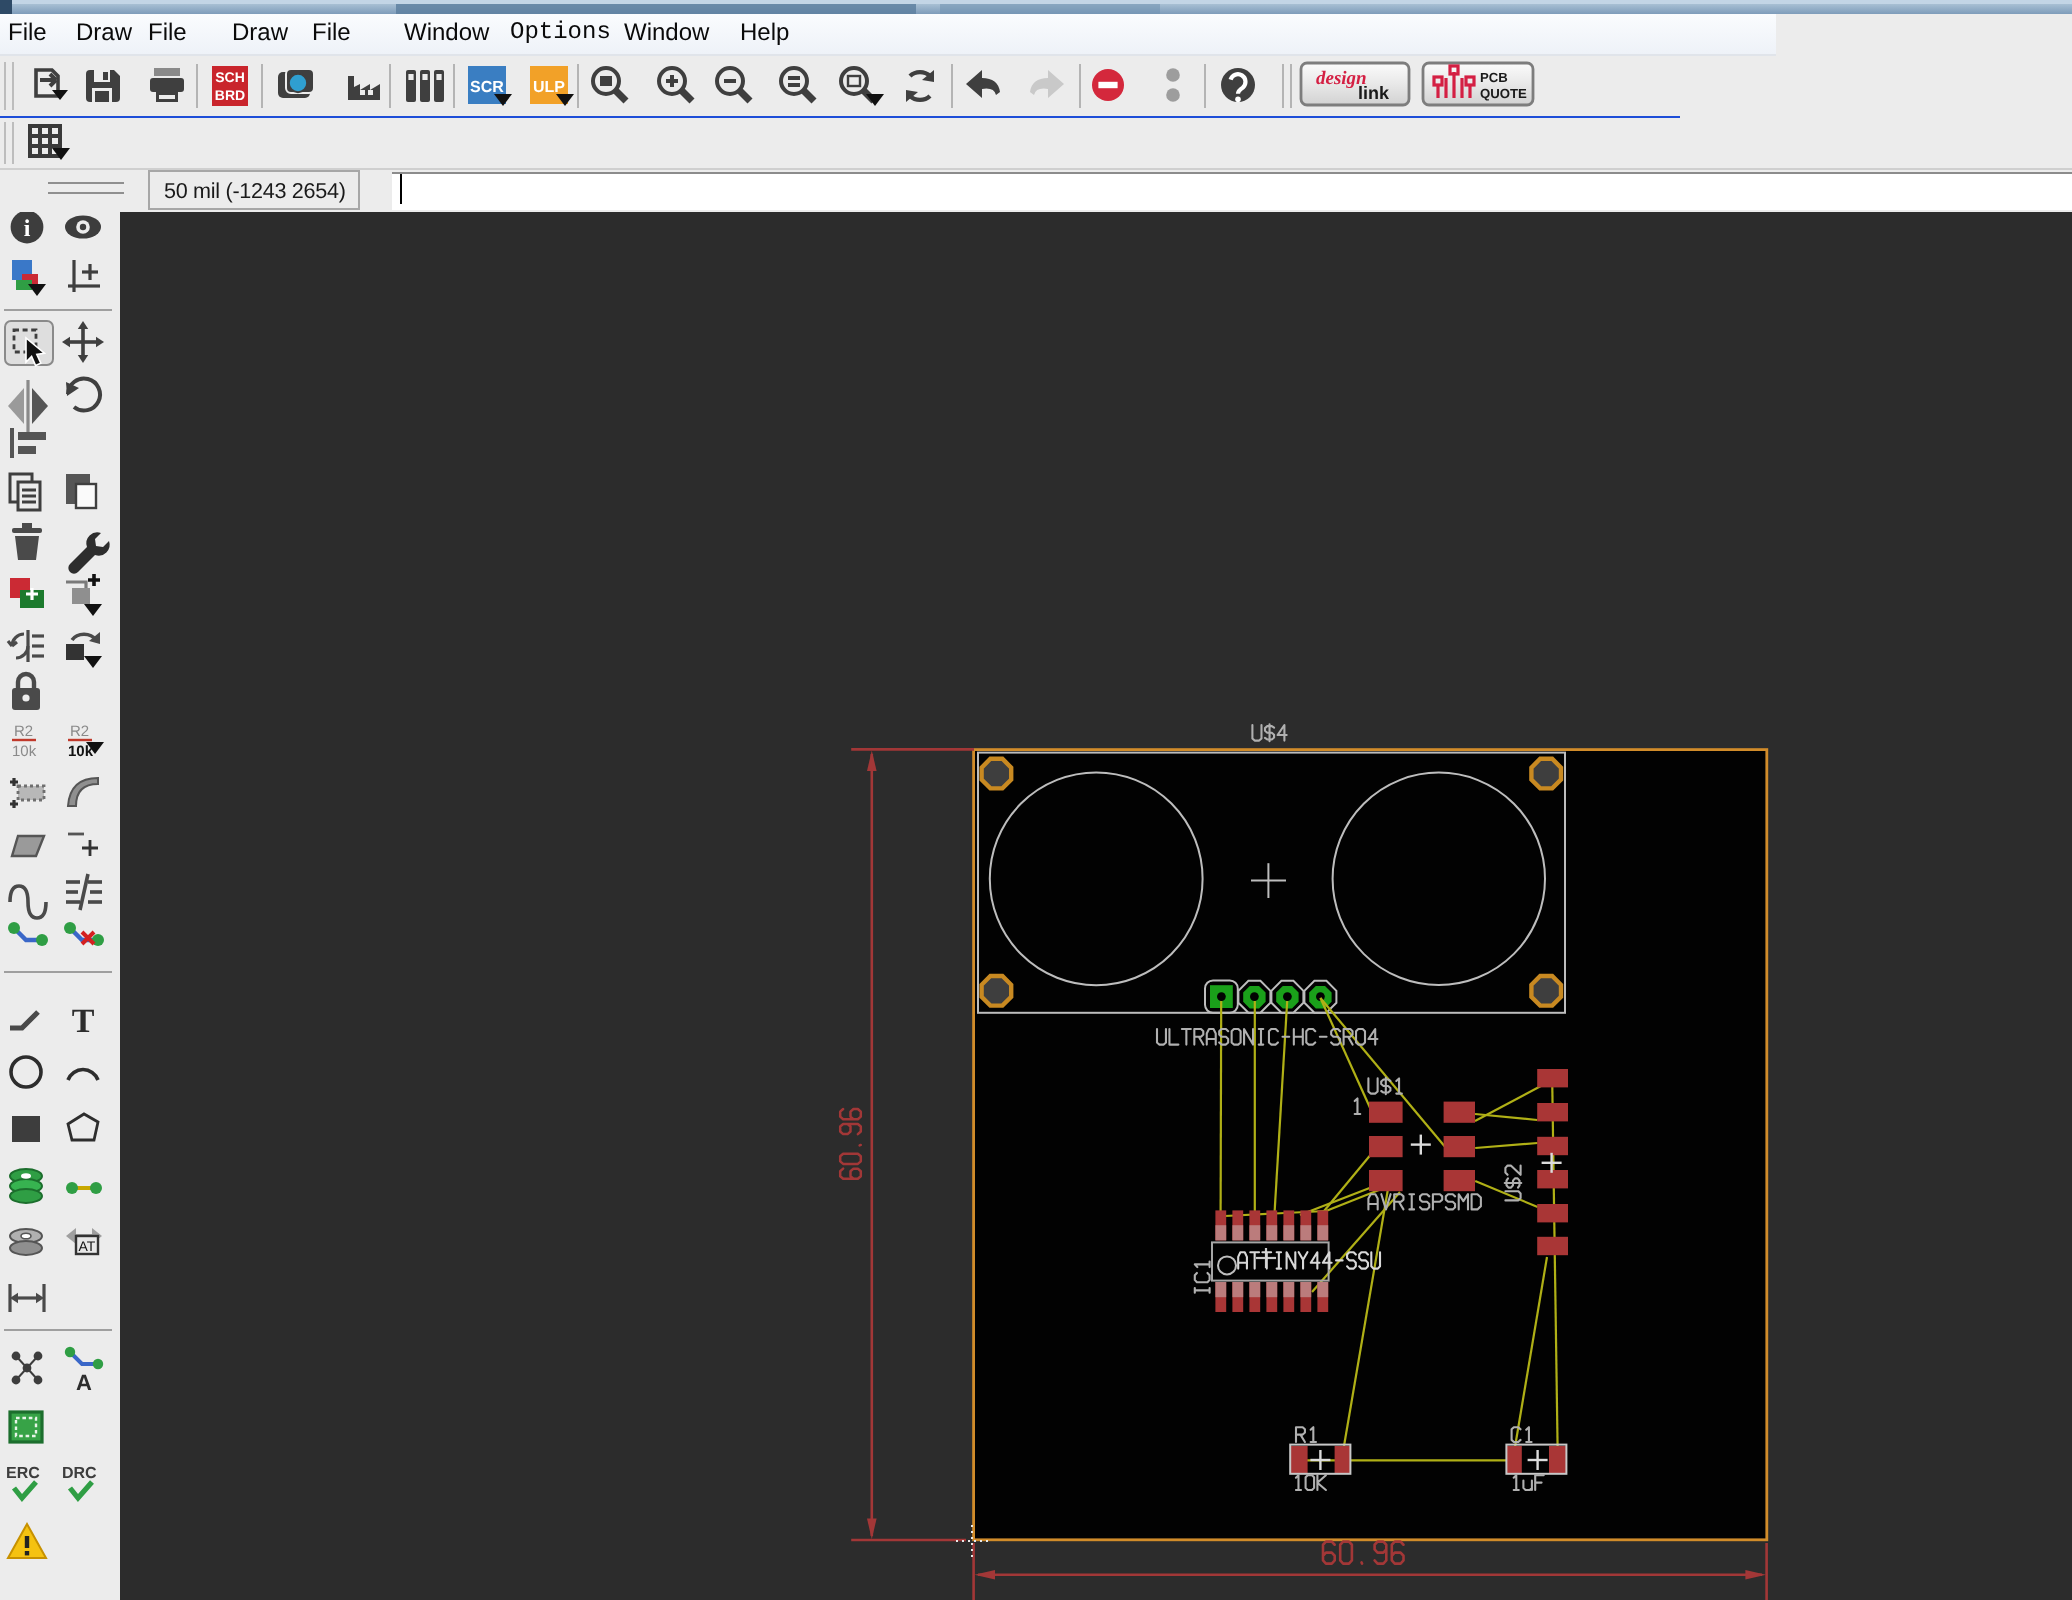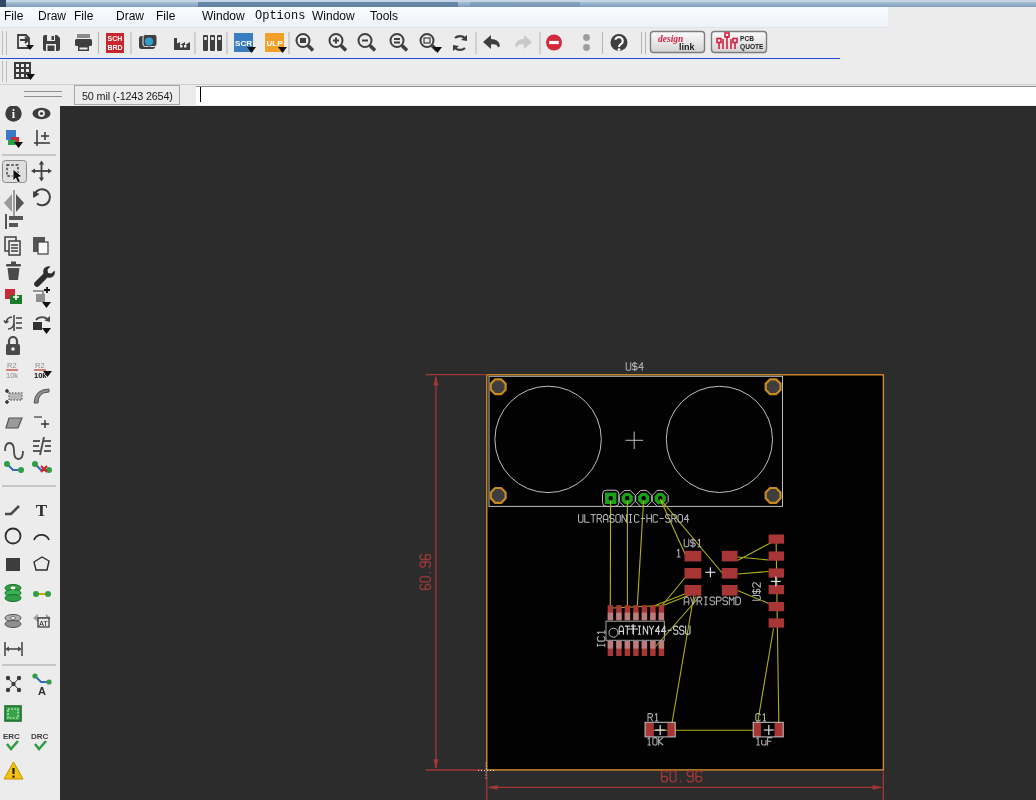--- a/index.html
+++ b/index.html
@@ -28,21 +28,21 @@
 </div>
 <div class="abs" id="menubar">
   <span class="menu" style="left:4px;">File</span>
   <span class="menu" style="left:38px;">Draw</span>
   <span class="menu" style="left:74px;">File</span>
   <span class="menu" style="left:116px;">Draw</span>
   <span class="menu" style="left:156px;">File</span>
   <span class="menu" style="left:202px;">Window</span>
   <span class="menu" style="left:255px;font-family:Liberation Mono, monospace;">Options</span>
   <span class="menu" style="left:312px;">Window</span>
-  <span class="menu" style="left:370px;">Tools</span>
+  <span class="menu" style="left:370px;">Help</span>
 </div>
 <div class="abs" id="toolbar1">
   <div class="grip" style="left:2px;top:3px;height:24px;"></div>
   <div class="grip" style="left:6px;top:3px;height:24px;"></div>
   <svg width="1036" height="30" style="position:absolute;left:0;top:0;" xmlns="http://www.w3.org/2000/svg">
     <g fill="none" stroke="#b4b4b4" stroke-width="1">
       <line x1="98.5" y1="4" x2="98.5" y2="26"></line>
         <line x1="131" y1="4" x2="131" y2="26"></line>
       <line x1="195" y1="4" x2="195" y2="26"></line>
         <line x1="227" y1="4" x2="227" y2="26"></line>

